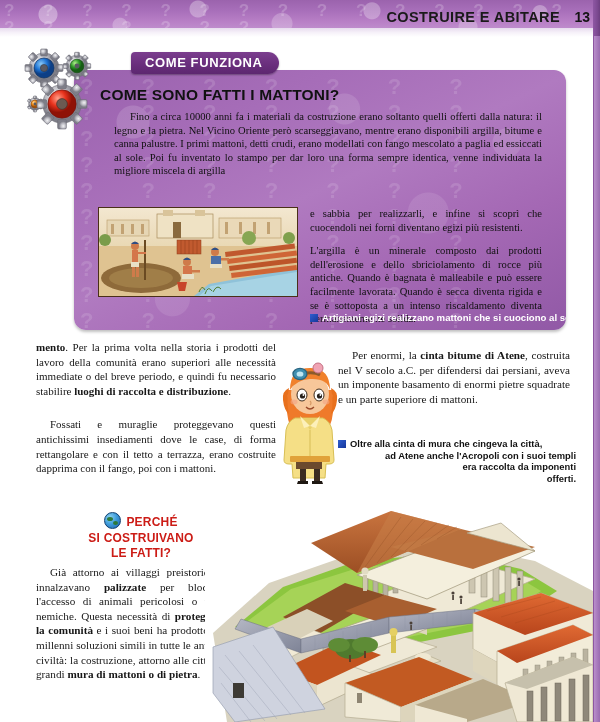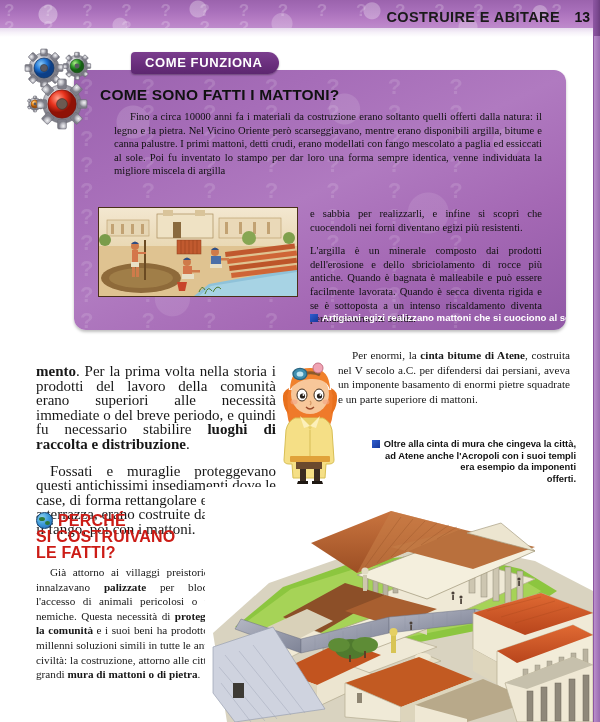--- a/index.html
+++ b/index.html
@@ -131,47 +131,47 @@
   }
   .cap-sq{
     display:inline-block;width:8px;height:8px;margin-right:4px;
     background:linear-gradient(135deg,#2f5fd0 0%,#1b3f9e 100%);
     vertical-align:-1px;
   }
   .cap-sq.blue{background:linear-gradient(135deg,#2f5fd0 0%,#16379a 100%);}
 
   
   .col-left{
-    position:absolute;left:36px;top:364px;width:240px;
+    position:absolute;left:36px;top:340px;width:240px;
     font-family:"Liberation Serif", serif;
-    font-size:15px;line-height:14.6px;color:#171717;text-align:justify;
+    font-size:11px;line-height:14.6px;color:#171717;text-align:justify;
   }
   .col-left p{margin:0;}
-  .col-left p.ind{text-indent:14px;margin-top:12px;}
+  .col-left p.ind{text-indent:14px;margin-top:19px;}
   .col-right{
     position:absolute;left:338px;top:348px;width:232px;
     font-family:"Liberation Serif", serif;
     font-size:11.2px;line-height:14.6px;color:#171717;text-align:justify;
   }
   .col-right p{margin:0;text-indent:14px;}
 
   .caption-acropoli{
     position:absolute;left:338px;top:438px;width:238px;
     font-family:"Liberation Sans", sans-serif;
     font-size:9.4px;font-weight:bold;line-height:11.6px;color:#111;
     text-align:right;
   }
-  .caption-acropoli .l1{text-align:right;}
+  .caption-acropoli .l1{text-align:left;}
 
   
   .why-head{
     position:absolute;left:36px;top:512px;width:210px;
     font-family:"Liberation Sans", sans-serif;
-    font-weight:bold;font-size:16px;line-height:15.5px;
-    color:#cc1c16;letter-spacing:.2px;
+    font-weight:bold;font-size:12px;line-height:15.5px;
+    color:#cc1c16;letter-spacing:.2px;text-align:center;
   }
   .globe{
     display:inline-block;width:15px;height:15px;border-radius:50%;
     background:radial-gradient(circle at 33% 30%,#8fd3f0 0%,#3f9ddb 45%,#1f5fa8 100%);
     border:1px solid #0f3f70;vertical-align:-3px;margin-right:5px;
     position:relative;overflow:hidden;
   }
   .globe:before{
     content:"";position:absolute;left:2px;top:4px;width:6px;height:4px;
     background:#2e7a3a;border-radius:50%;
@@ -477,21 +477,21 @@
     </svg>
   </div>
 
   <div class="col-right">
     <p><span>Per enormi, la </span><b>cinta bitume di Atene</b><span>, costruita nel V secolo a.C. per difendersi dai persiani, aveva un imponente basamento di enormi pietre squadrate e un parte superiore di mattoni.</span></p>
   </div>
 
   <div class="caption-acropoli">
     <div class="l1"><span class="cap-sq blue"></span><span>Oltre alla cinta di mura che cingeva la città,</span></div>
     <div>ad Atene anche l'Acropoli con i suoi templi</div>
-    <div>era esempio da imponenti</div>
+    <div>era raccolta da imponenti</div>
     <div>offerti.</div>
   </div>
 
   <div class="why-head">
     <span class="globe"></span><span>PERCHÉ</span><br>
     <span>SI COSTRUIVANO</span><br>
     <span>LE FATTI?</span>
   </div>
 
   <div class="why-body">

